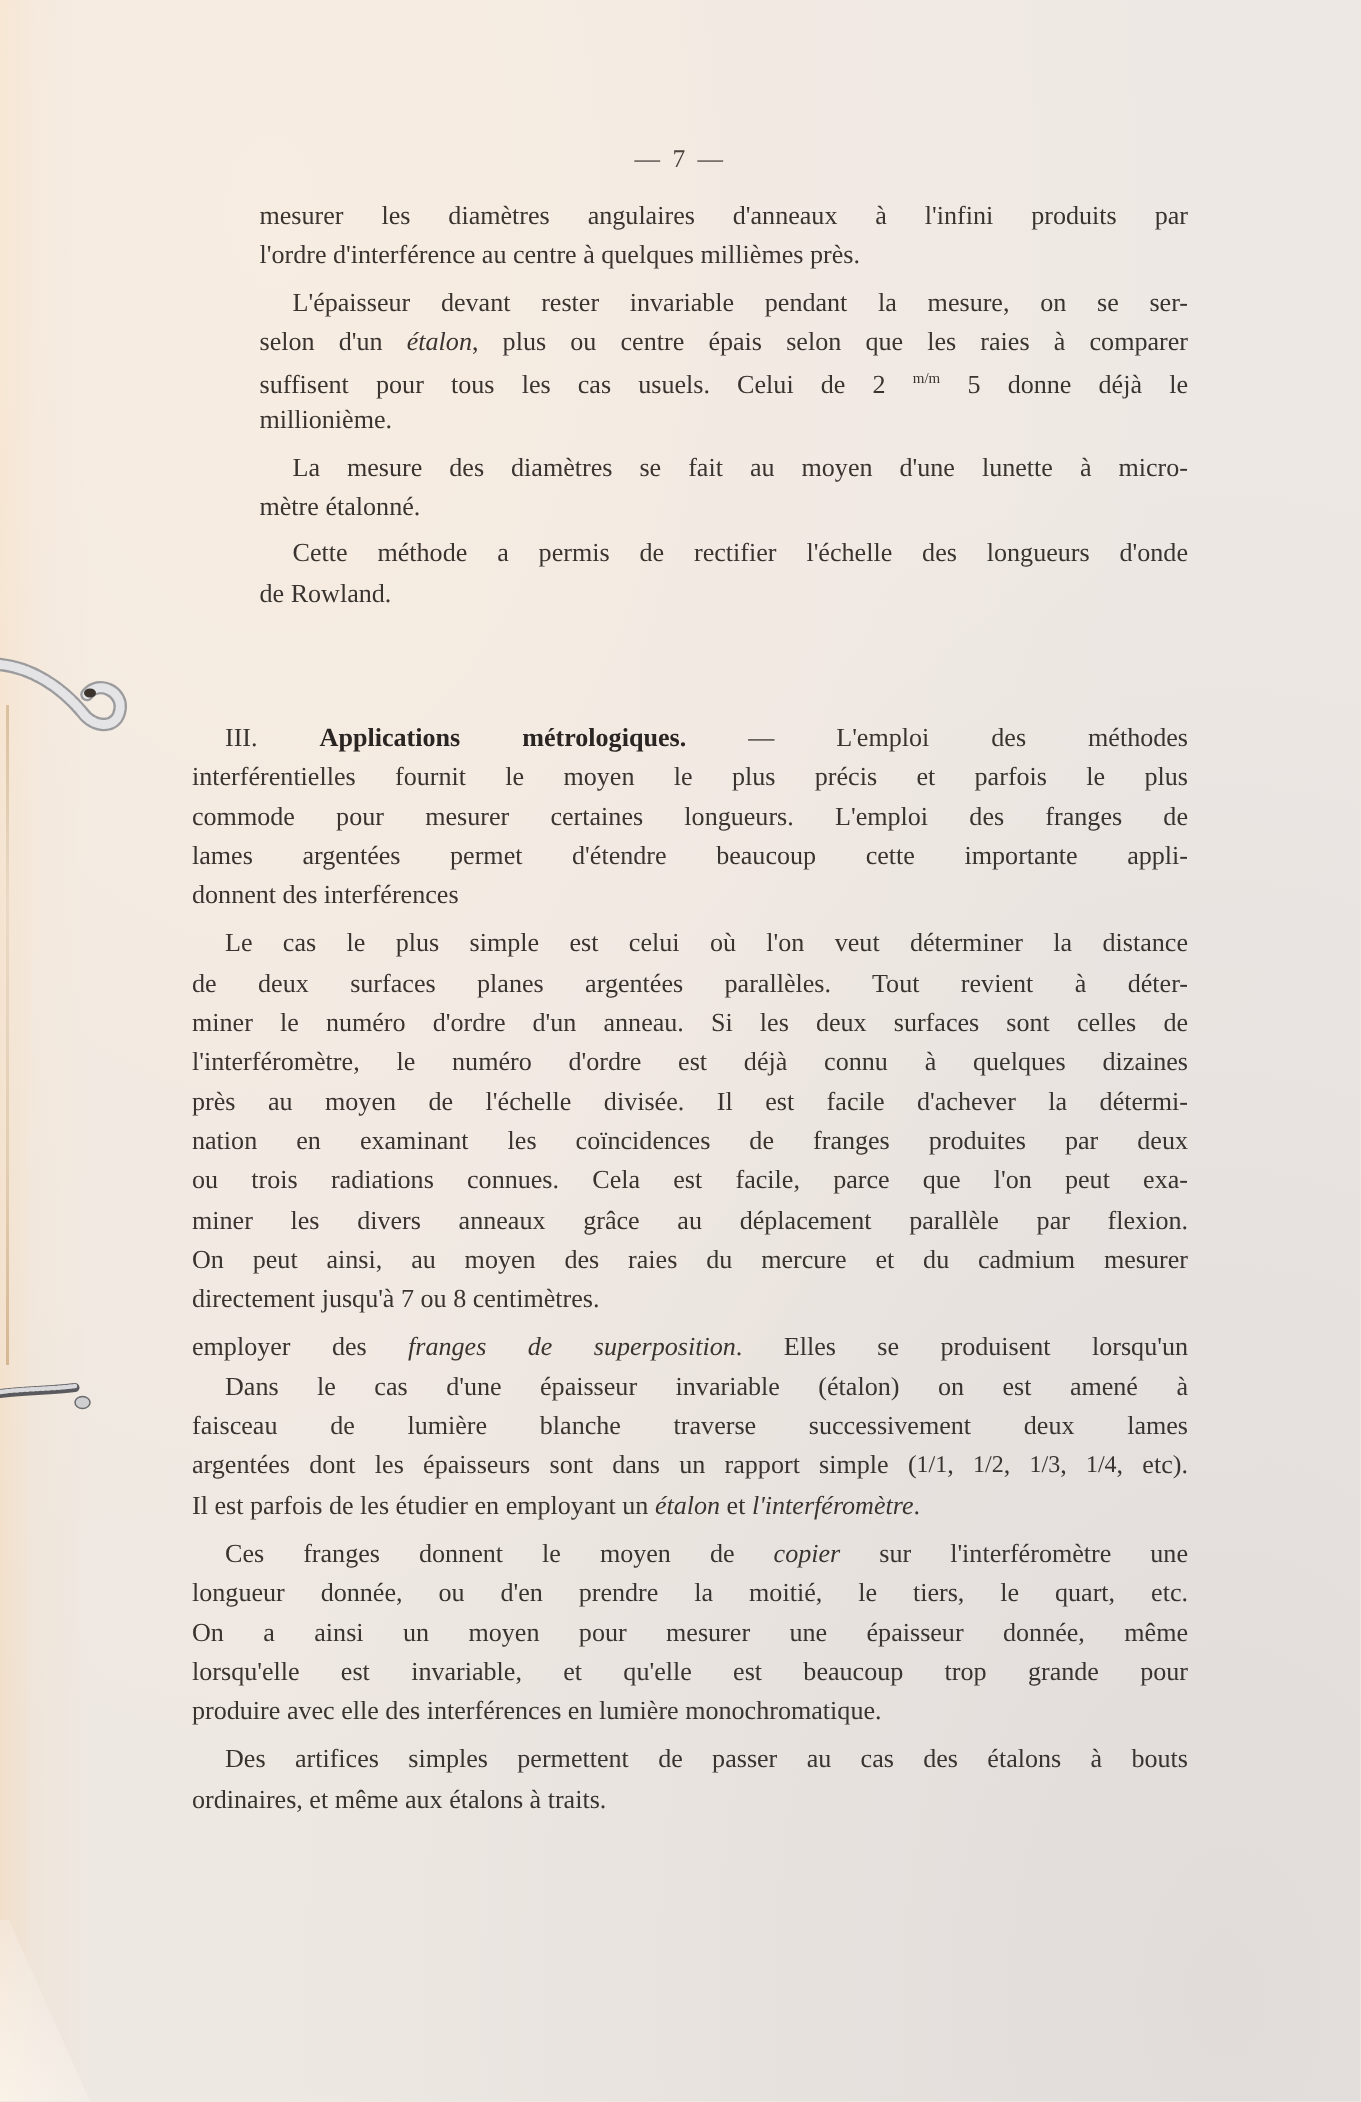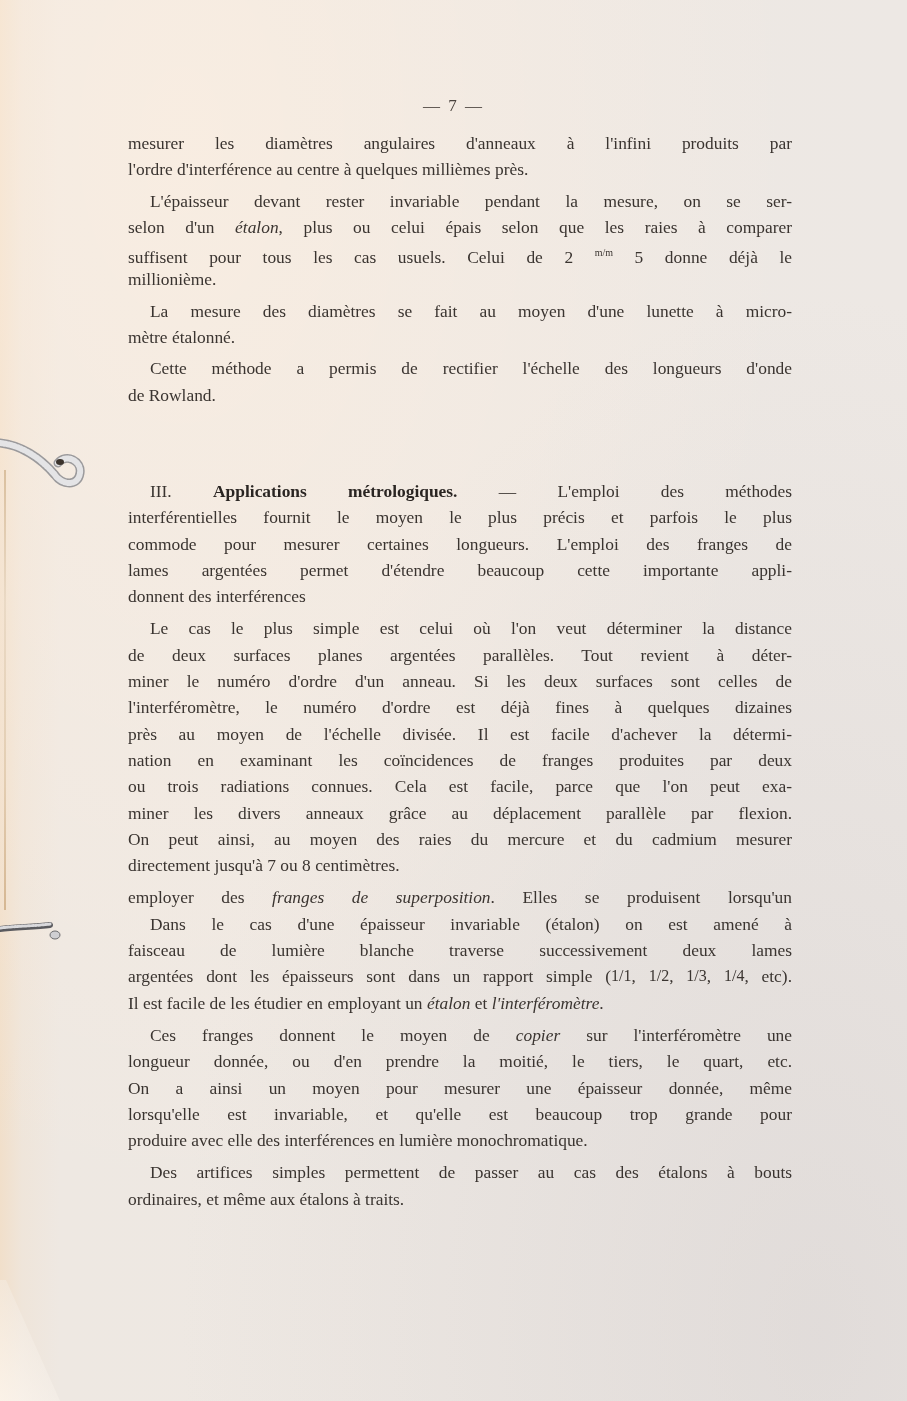--- a/index.html
+++ b/index.html
@@ -39,21 +39,21 @@
     position: absolute; left: 128px; width: 664px;
     font-size: 17.4px; line-height: 26.3px;
   }
   .line {
     display: block; white-space: nowrap;
     text-align: justify; text-align-last: justify;
     height: 26.3px; overflow: visible;
   }
   .line.last { text-align-last: left; }
   .indent { padding-left: 22px; }
-  .para { margin-bottom: 5px; }
+  .para { margin-bottom: 5px; margin-left: 45px; }
   .para2 { margin-bottom: 6px; }
   i { font-style: italic; }
   b { font-weight: bold; color: #2a2522; }
   sup.u { font-size: 10px; vertical-align: 7px; }
   .frac { font-size: 16px; vertical-align: 1px; }
 </style>
 </head>
 <body>
 
 <div class="page">
@@ -73,21 +73,21 @@
 
   <div class="folio">— 7 —</div>
 
   <div class="text" style="top:130px;">
     <div class="para">
       <span class="line">mesurer les diamètres angulaires d'anneaux à l'infini produits par</span>
       <span class="line last">l'ordre d'interférence au centre à quelques millièmes près.</span>
     </div>
     <div class="para">
       <span class="line indent">L'épaisseur devant rester invariable pendant la mesure, on se ser-</span>
-      <span class="line"><span>selon d'un </span><i>étalon</i><span>, plus ou celui épais selon que les raies à comparer</span></span>
+      <span class="line"><span>selon d'un </span><i>étalon</i><span>, plus ou centre épais selon que les raies à comparer</span></span>
       <span class="line"><span>suffisent pour tous les cas usuels. Celui de 2 </span><sup class="u">m/m</sup><span> 5 donne déjà le</span></span>
       <span class="line last">millionième.</span>
     </div>
     <div class="para">
       <span class="line indent">La mesure des diamètres se fait au moyen d'une lunette à micro-</span>
       <span class="line last">mètre étalonné.</span>
     </div>
     <div class="para">
       <span class="line indent">Cette méthode a permis de rectifier l'échelle des longueurs d'onde</span>
       <span class="line last">de Rowland.</span>
@@ -100,35 +100,35 @@
       <span class="line">interférentielles fournit le moyen le plus précis et parfois le plus</span>
       <span class="line">commode pour mesurer certaines longueurs. L'emploi des franges de</span>
       <span class="line">lames argentées permet d'étendre beaucoup cette importante appli-</span>
       <span class="line last">donnent des interférences</span>
     </div>
 
     <div class="para2">
       <span class="line indent">Le cas le plus simple est celui où l'on veut déterminer la distance</span>
       <span class="line">de deux surfaces planes argentées parallèles. Tout revient à déter-</span>
       <span class="line">miner le numéro d'ordre d'un anneau. Si les deux surfaces sont celles de</span>
-      <span class="line">l'interféromètre, le numéro d'ordre est déjà fines à quelques dizaines</span>
+      <span class="line">l'interféromètre, le numéro d'ordre est déjà connu à quelques dizaines</span>
       <span class="line">près au moyen de l'échelle divisée. Il est facile d'achever la détermi-</span>
       <span class="line">nation en examinant les coïncidences de franges produites par deux</span>
       <span class="line">ou trois radiations connues. Cela est facile, parce que l'on peut exa-</span>
       <span class="line">miner les divers anneaux grâce au déplacement parallèle par flexion.</span>
       <span class="line">On peut ainsi, au moyen des raies du mercure et du cadmium mesurer</span>
       <span class="line last">directement jusqu'à 7 ou 8 centimètres.</span>
     </div>
 
     <div class="para2">
       <span class="line"><span>employer des </span><i>franges de superposition</i><span>. Elles se produisent lorsqu'un</span></span>
       <span class="line indent">Dans le cas d'une épaisseur invariable (étalon) on est amené à</span>
       <span class="line">faisceau de lumière blanche traverse successivement deux lames</span>
       <span class="line"><span>argentées dont les épaisseurs sont dans un rapport simple (</span><span class="frac">1/1</span>, <span class="frac">1/2</span>, <span class="frac">1/3</span>, <span class="frac">1/4</span>,<span> etc).</span></span>
-      <span class="line last"><span>Il est facile de les étudier en employant un </span><i>étalon</i><span> et </span><i>l'interféromètre</i><span>.</span></span>
+      <span class="line last"><span>Il est parfois de les étudier en employant un </span><i>étalon</i><span> et </span><i>l'interféromètre</i><span>.</span></span>
     </div>
 
     <div class="para2">
       <span class="line indent"><span>Ces franges donnent le moyen de </span><i>copier</i><span> sur l'interféromètre une</span></span>
       <span class="line">longueur donnée, ou d'en prendre la moitié, le tiers, le quart, etc.</span>
       <span class="line">On a ainsi un moyen pour mesurer une épaisseur donnée, même</span>
       <span class="line">lorsqu'elle est invariable, et qu'elle est beaucoup trop grande pour</span>
       <span class="line last">produire avec elle des interférences en lumière monochromatique.</span>
     </div>
 

